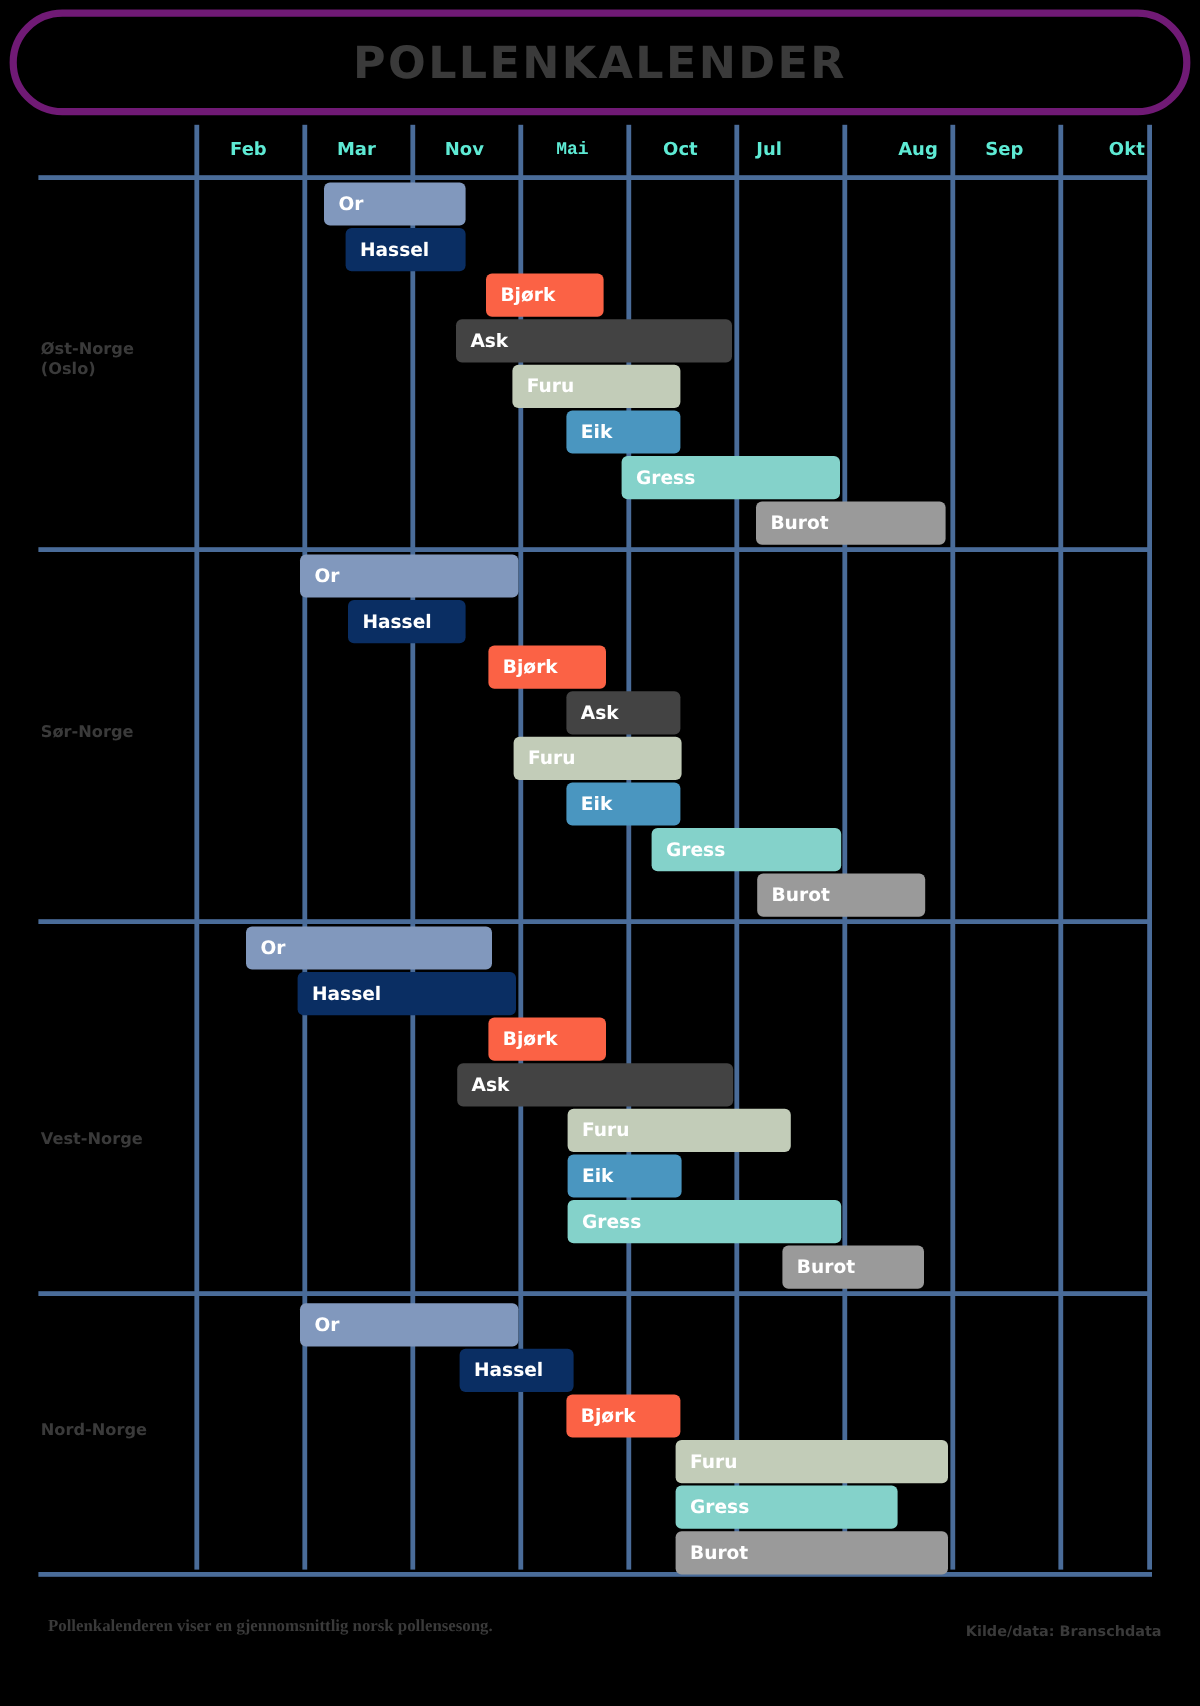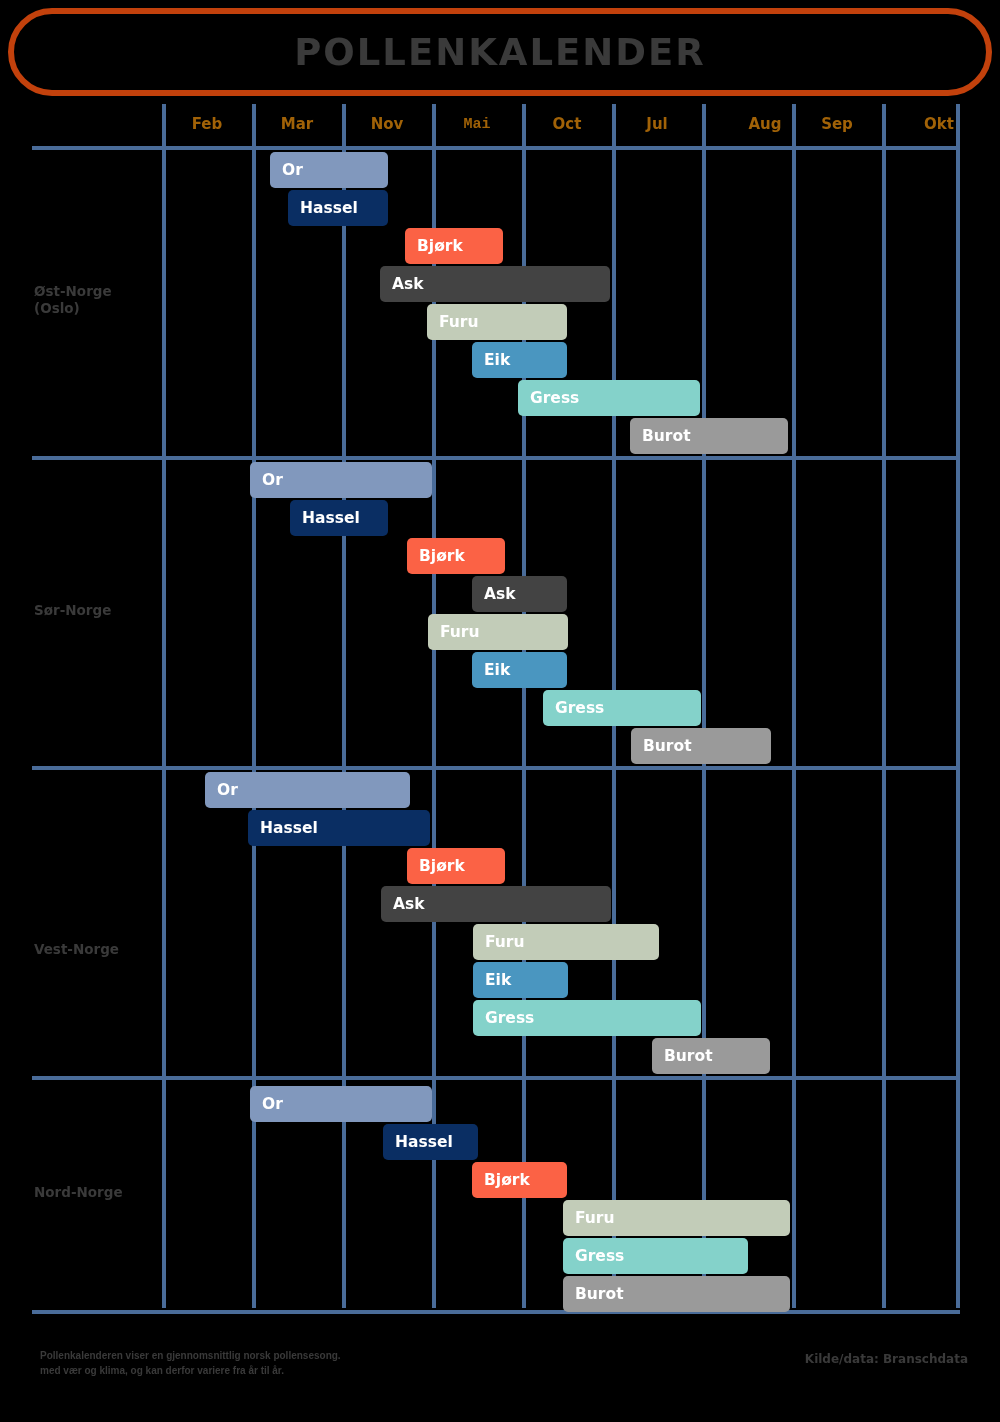--- a/index.html
+++ b/index.html
@@ -9,21 +9,21 @@
     font-family: "Liberation Sans", sans-serif;
     overflow: hidden;
   }
   .page { position: relative; width: 1000px; height: 1422px; }
 
   
   .title-box {
     position: absolute;
     left: 8px; top: 8px;
     width: 984px; height: 88px;
-    border: 6px solid #c2410c;
+    border: 6px solid #701a75;
     border-radius: 46px;
     display: flex; align-items: center; justify-content: center;
   }
   .title-text {
     color: #3A3A3A;
     font-size: 37px;
     font-weight: bold;
     letter-spacing: 2px;
     font-family: "DejaVu Sans", sans-serif;
   }
@@ -47,21 +47,21 @@
     width: 928px;
     height: 4px;
     background: #4A6C99;
   }
 
   .month-head {
     position: absolute;
     top: 10px;
     height: 36px;
     display: flex; align-items: center; justify-content: center;
-    color: #a16207;
+    color: #5eead4;
     font-size: 15px;
     font-weight: bold;
     font-family: "DejaVu Sans", sans-serif;
   }
 
   .row-label {
     position: absolute;
     left: 34px;
     width: 125px;
     color: #3A3A3A;
@@ -84,24 +84,24 @@
     font-family: "DejaVu Sans", sans-serif;
     white-space: nowrap;
   }
 
   
   .footer-left {
     position: absolute;
     left: 40px; top: 1348px;
     width: 520px;
     color: #3A3A3A;
-    font-size: 10px;
+    font-size: 14px;
     font-weight: bold;
     line-height: 15px;
-    font-family: Liberation Sans, sans-serif;
+    font-family: Liberation Serif, serif;
   }
   .footer-right {
     position: absolute;
     right: 32px; top: 1352px;
     color: #3A3A3A;
     font-size: 12px;
     font-weight: bold;
     text-align: right;
     font-family: "DejaVu Sans", sans-serif;
   }
@@ -124,21 +124,21 @@
       <div class="vline" style="left: 612px; height: 1204px; background: rgb(74, 108, 153);"></div>
       <div class="vline" style="left: 702px; height: 1204px; background: rgb(74, 108, 153);"></div>
       <div class="vline" style="left: 792px; height: 1204px; background: rgb(74, 108, 153);"></div>
       <div class="vline" style="left: 882px; height: 1204px; background: rgb(74, 108, 153);"></div>
       <div class="vline" style="left: 956px; height: 1204px; background: rgb(74, 108, 153);"></div>
       <div class="month-head" style="left: 162px; width: 90px;">Feb</div>
       <div class="month-head" style="left: 252px; width: 90px;">Mar</div>
       <div class="month-head" style="left: 342px; width: 90px;">Nov</div>
       <div class="month-head" style="left: 432px; width: 90px; font-family: Liberation Mono, monospace;">Mai</div>
       <div class="month-head" style="left: 522px; width: 90px;">Oct</div>
-      <div class="month-head" style="left: 612px; width: 90px;">Jul</div>
+      <div class="month-head" style="left: 596px; width: 90px;">Jul</div>
       <div class="month-head" style="left: 702px; width: 90px; padding-left: 36px;">Aug</div>
       <div class="month-head" style="left: 792px; width: 90px;">Sep</div>
       <div class="month-head" style="left: 882px; width: 90px; margin-left: 12px;">Okt</div>
       <div class="hline" style="top: 50px; background: rgb(74, 108, 153);"></div>
       <div class="hline" style="top: 360px; background: rgb(74, 108, 153);"></div>
       <div class="hline" style="top: 670px; background: rgb(74, 108, 153);"></div>
       <div class="hline" style="top: 980px; background: rgb(74, 108, 153);"></div>
       <div class="hline" style="top: 1214px; background: rgb(74, 108, 153);"></div>
       <div class="row-label" style="top: 187px;">
         <div>Øst-Norge</div>
@@ -180,17 +180,16 @@
       <div class="bar" style="left: 250px; width: 182px; top: 990px; background: rgb(129, 152, 189);">Or</div>
       <div class="bar" style="left: 383px; width: 95px; top: 1028px; background: rgb(10, 46, 99);">Hassel</div>
       <div class="bar" style="left: 472px; width: 95px; top: 1066px; background: rgb(251, 98, 69);">Bjørk</div>
       <div class="bar" style="left: 563px; width: 227px; top: 1104px; background: rgb(194, 204, 184);">Furu</div>
       <div class="bar" style="left: 563px; width: 185px; top: 1142px; background: rgb(132, 210, 202);">Gress</div>
       <div class="bar" style="left: 563px; width: 227px; top: 1180px; background: rgb(154, 154, 154);">Burot</div>
     </div>
 
   <div class="footer-left">
     <div>Pollenkalenderen viser en gjennomsnittlig norsk pollensesong.</div>
-    <div>med vær og klima, og kan derfor variere fra år til år.</div>
   </div>
   <div class="footer-right">Kilde/data: Branschdata</div>
 
 </div>
 
 </body></html>

